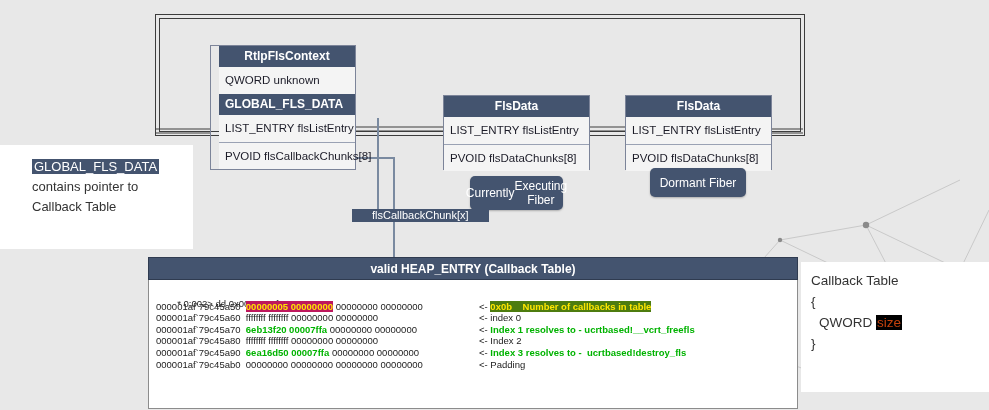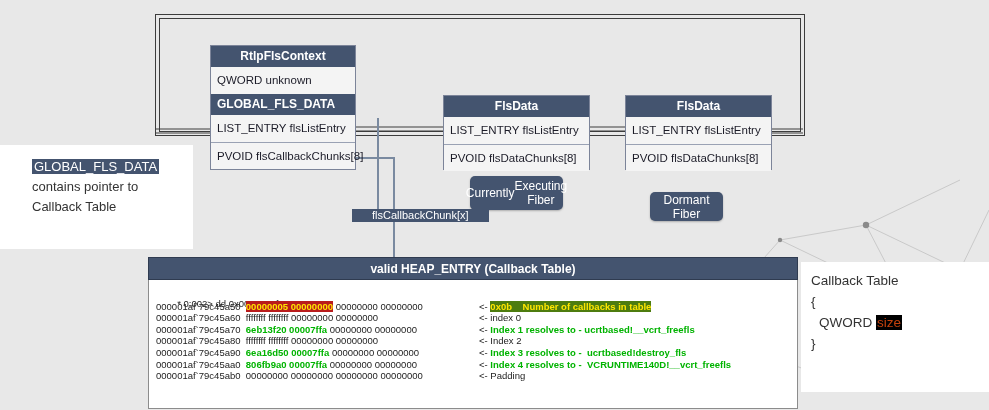--- a/index.html
+++ b/index.html
@@ -70,21 +70,21 @@
     box-sizing:border-box;padding:6px 0 4px 0;
   }
   .dumprow{
     font-family:"Liberation Sans",sans-serif;
     font-size:9.5px;line-height:11.6px;white-space:pre;
     padding-left:7px;color:#222;position:relative;height:11.6px;
   }
   .dumprow .addr{color:#222;}
   .dumprow .hex{color:#222;}
   .dumprow .hex.g{color:#00b300;font-weight:bold;}
-  .dumprow .hex.y{background:#b91c1c;color:#ffe600;font-weight:bold;}
+  .dumprow .hex.y{background:#be185d;color:#ffe600;font-weight:bold;}
   .ann{position:absolute;left:330px;top:0;white-space:pre;font-size:9.5px;}
   .ann .arrow{color:#222;}
   .ann .txt{color:#222;}
   .ann .txt.g{color:#00b300;font-weight:bold;}
   .ann .txt.y{background:#4d7c0f;color:#ffe600;font-weight:bold;}
 
   .cbnote{
     position:absolute;background:#ffffff;box-sizing:border-box;
     padding:8px 0 0 10px;font-size:13.5px;line-height:21px;color:#333;
   }
@@ -137,21 +137,21 @@
     <g stroke="#7a8aa0" stroke-width="2" fill="none">
 
       <path d="M355 158 L394 158 L394 262"></path>
     </g>
     <polygon points="394,268 389,258 399,258" fill="#7a8aa0"></polygon>
     <g stroke="#7a8aa0" stroke-width="2" fill="none">
       <path d="M378 118 L378 210"></path>
     </g>
   </svg>
 
-  <div class="struct" style="left:210px;top:45px;width:146px;height:125px;">
+  <div class="struct" style="left:210px;top:45px;width:146px;height:125px;padding-left:8px;">
     <div class="hdr">RtlpFlsContext</div>
     <div class="row first">QWORD unknown</div>
     <div class="hdr left">GLOBAL_FLS_DATA</div>
     <div class="row first">LIST_ENTRY  flsListEntry</div>
     <div class="row">PVOID  flsCallbackChunks[8]</div>
   </div>
 
   <div class="struct" style="left:443px;top:95px;width:147px;height:75px;">
     <div class="hdr">FlsData</div>
     <div class="row first">LIST_ENTRY  flsListEntry</div>
@@ -162,21 +162,21 @@
     <div class="hdr">FlsData</div>
     <div class="row first">LIST_ENTRY  flsListEntry</div>
     <div class="row">PVOID  flsDataChunks[8]</div>
   </div>
 
   <div class="pill" style="left:470px;top:176px;width:93px;height:34px;flex-direction:row;">
     <span>Currently</span>
     <span>Executing Fiber</span>
   </div>
 
-  <div class="pill" style="left:650px;top:192px;width:73px;height:29px;">
+  <div class="pill" style="left:650px;top:168px;width:96px;height:29px;">
     <span>Dormant Fiber</span>
   </div>
 
   <div class="edge-tag" style="left:352px;top:209px;">
     <span>flsCallbackChunk[x]</span>
   </div>
 
   <div class="note" style="left:0px;top:145px;width:193px;height:104px;padding:12px 0 0 32px;">
     <div>
       <span class="kw">GLOBAL_FLS_DATA</span>
@@ -190,21 +190,20 @@
     <div class="body" style="height:129px;">
       <div class="dumprow" style="margin-bottom:3px;">
         <span class="addr">* 0:002&gt; dd 0x000001af79c45a50</span>
       </div>
       <div id="dump-rows">
           <div class="dumprow"><span class="addr">000001af`79c45a50  </span><span class="hex y">00000005 00000000</span><span class="hex"> 00000000 00000000</span><span class="ann"><span class="arrow">&lt;- </span><span class="txt y">0x0b    Number of callbacks in table</span></span></div>
           <div class="dumprow"><span class="addr">000001af`79c45a60  </span><span class="hex">ffffffff ffffffff 00000000 00000000</span><span class="ann"><span class="arrow">&lt;- </span><span class="txt">index 0</span></span></div>
           <div class="dumprow"><span class="addr">000001af`79c45a70  </span><span class="hex g">6eb13f20 00007ffa</span><span class="hex"> 00000000 00000000</span><span class="ann"><span class="arrow">&lt;- </span><span class="txt g">Index 1 resolves to - ucrtbased!__vcrt_freefls</span></span></div>
           <div class="dumprow"><span class="addr">000001af`79c45a80  </span><span class="hex">ffffffff ffffffff 00000000 00000000</span><span class="ann"><span class="arrow">&lt;- </span><span class="txt">Index 2</span></span></div>
           <div class="dumprow"><span class="addr">000001af`79c45a90  </span><span class="hex g">6ea16d50 00007ffa</span><span class="hex"> 00000000 00000000</span><span class="ann"><span class="arrow">&lt;- </span><span class="txt g">Index 3 resolves to -  ucrtbased!destroy_fls</span></span></div>
-          <div class="dumprow"><span class="addr">000001af`79c45aa0  </span><span class="hex g">806fb9a0 00007ffa</span><span class="hex"> 00000000 00000000</span><span class="ann"><span class="arrow">&lt;- </span><span class="txt g">Index 4 resolves to -  VCRUNTIME140D!__vcrt_freefls</span></span></div>
           <div class="dumprow"><span class="addr">000001af`79c45ab0  </span><span class="hex">00000000 00000000 00000000 00000000</span><span class="ann"><span class="arrow">&lt;- </span><span class="txt">Padding</span></span></div>
         </div>
     </div>
   </div>
 
   <div class="cbnote" style="left:801px;top:262px;width:188px;height:130px;">
     <div>Callback Table</div>
     <div>{</div>
     <div style="padding-left:8px;">
       <span>QWORD </span><span class="hl">size</span>

